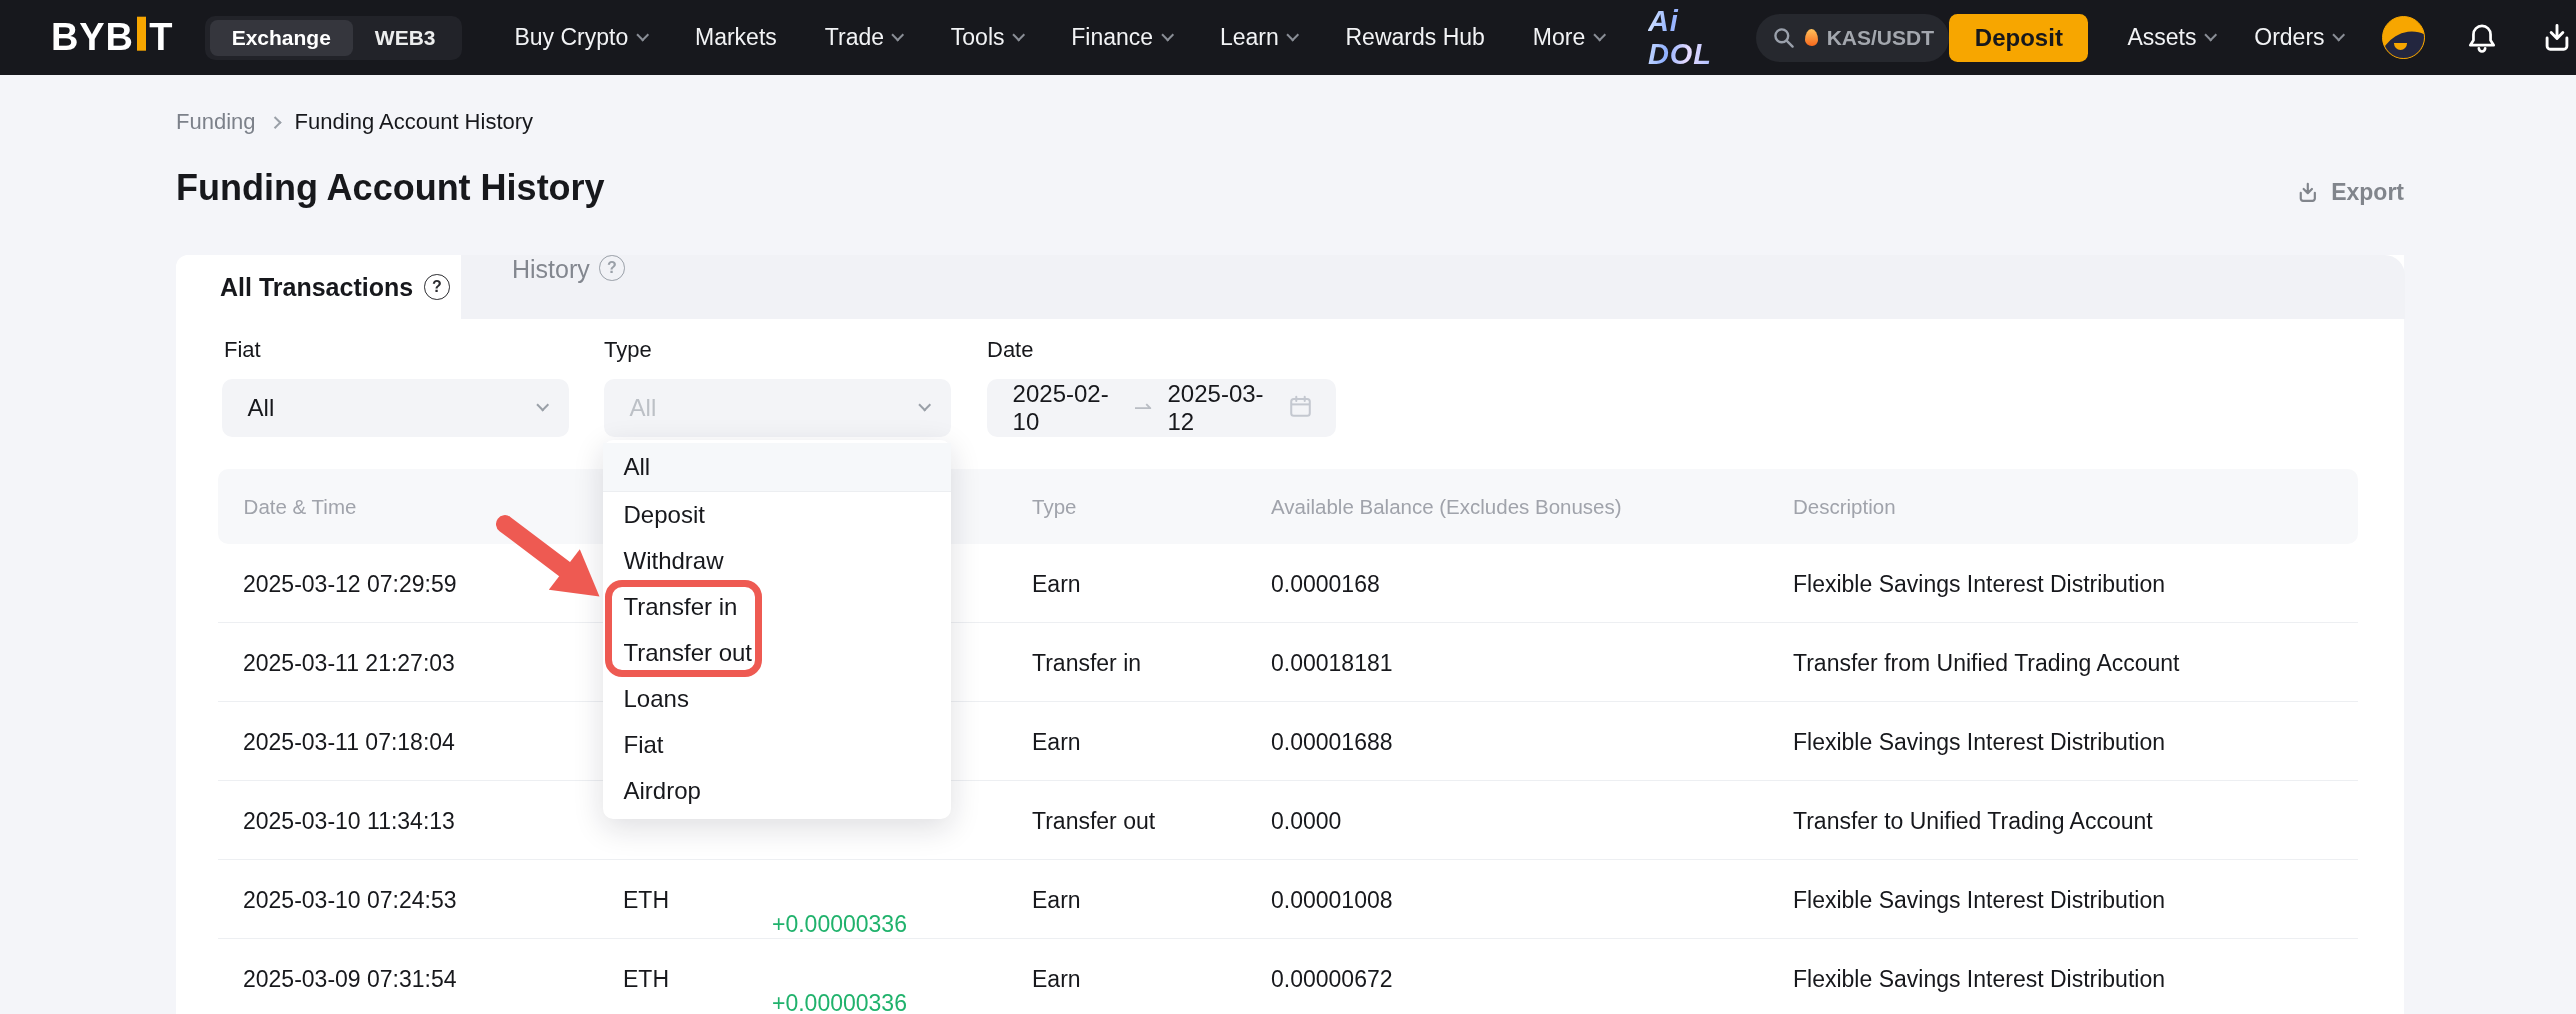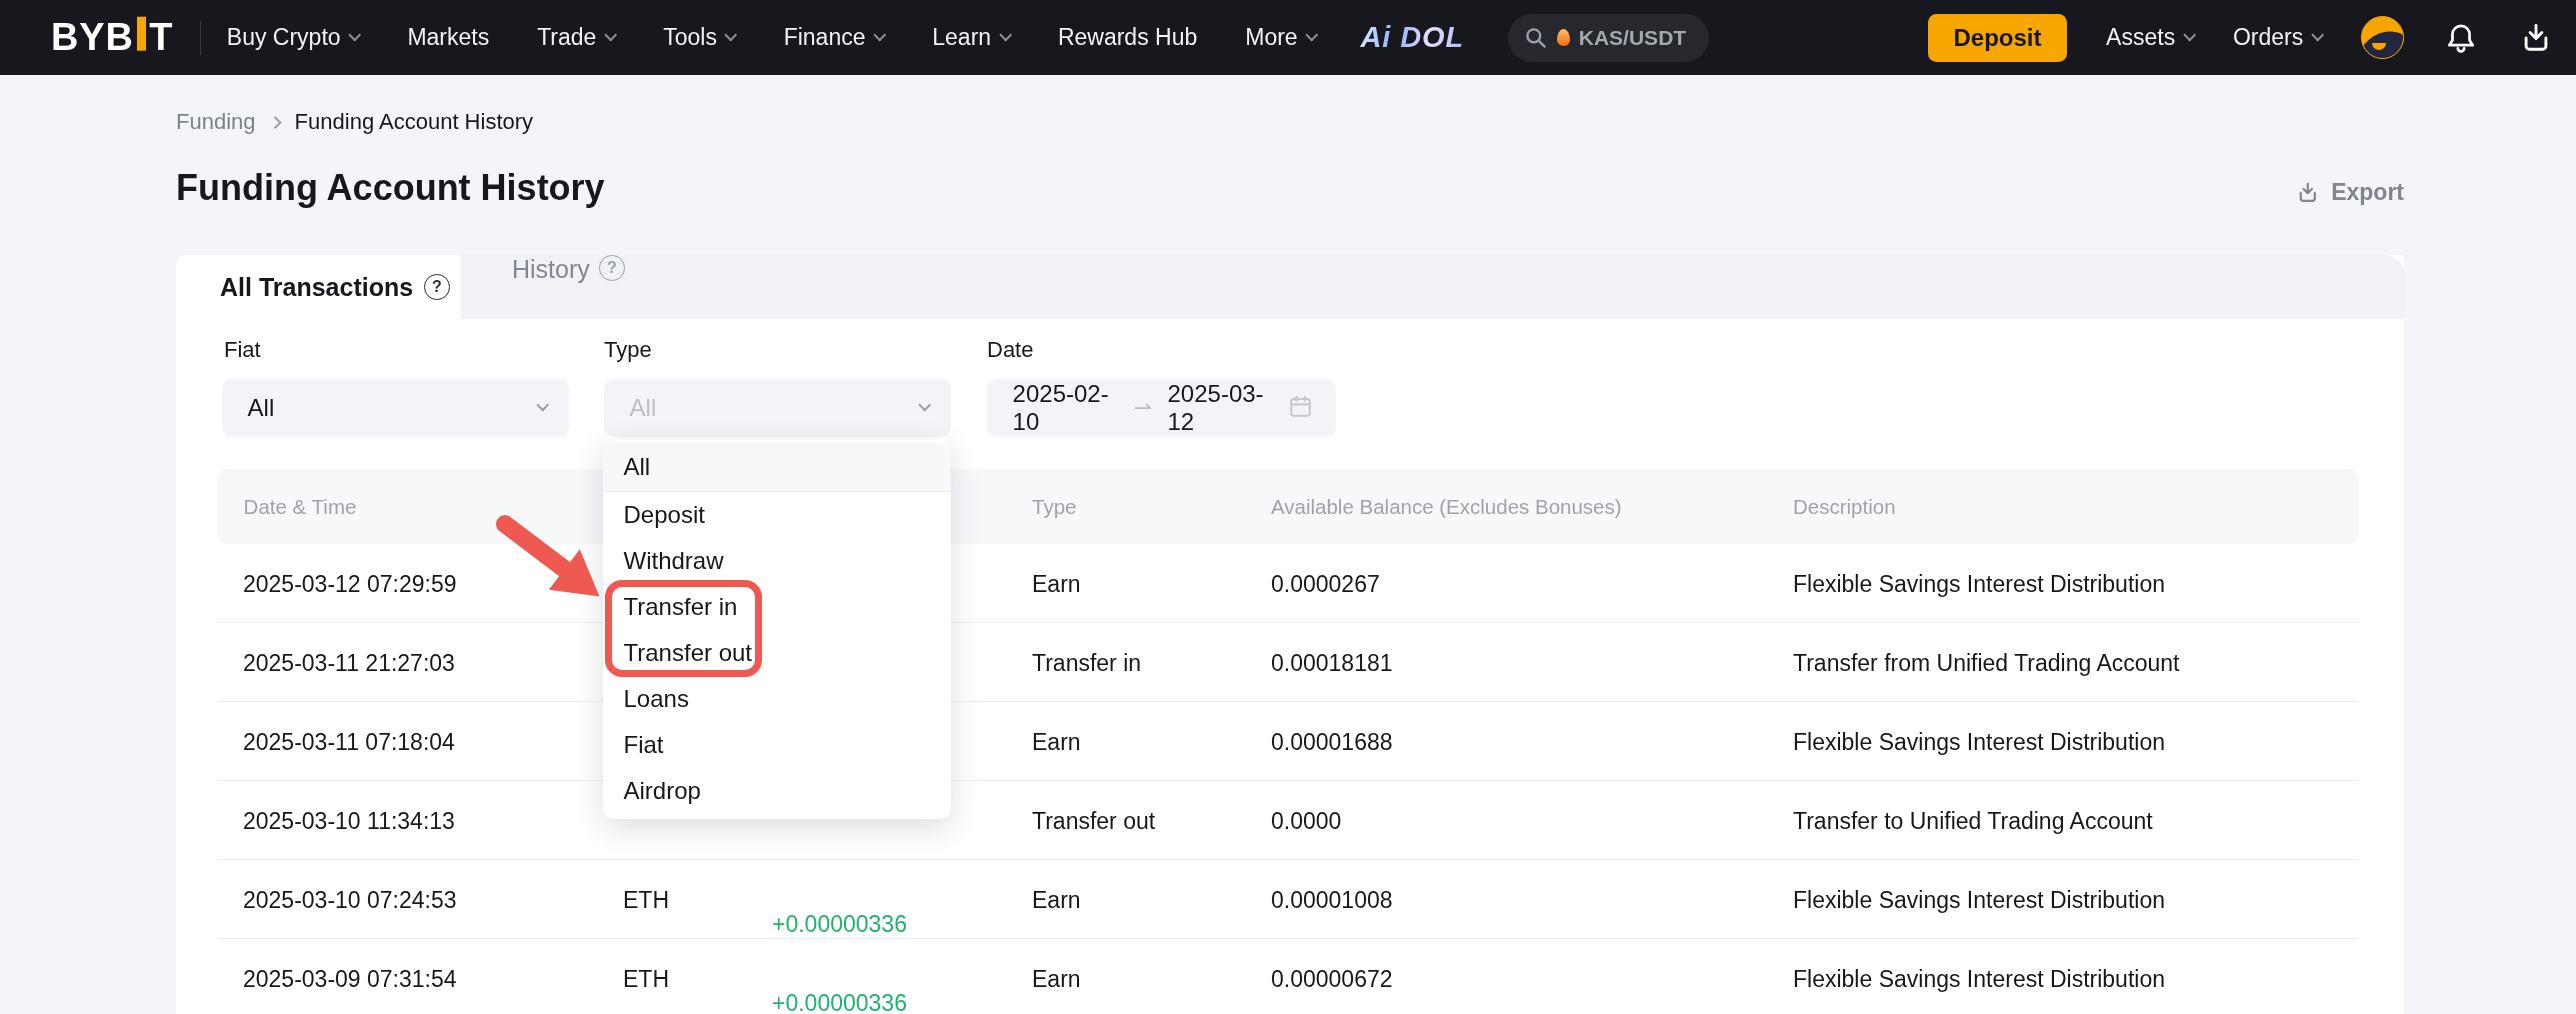--- a/index.html
+++ b/index.html
@@ -92,20 +92,28 @@
 <body>
 
 <div id="stage">
 
   <header class="nav">
     <div class="logo">
       <span>BYB</span>
         <span class="bar"></span>
         <span>T</span>
     </div>
+    <div class="seg-toggle">
+      <div class="seg active">
+          <span>Exchange</span>
+        </div>
+      <div class="seg">
+          <span>WEB3</span>
+        </div>
+    </div>
     <div class="nav-divider"></div>
     <nav class="nav-menu">
       <div class="nav-item">
           <span>Buy Crypto</span>
           <i class="caret"></i>
         </div>
       <div class="nav-item">
           <span>Markets</span>
         </div>
       <div class="nav-item">
@@ -227,21 +235,21 @@
       <span class="th c-bal">Available Balance (Excludes Bonuses)</span>
       <span class="th c-desc">Description</span>
     </div>
 
     <div class="rows">
       <div class="t-row">
         <span class="td c-dt">2025-03-12 07:29:59</span>
         <span class="td c-coin"></span>
         <span class="td c-amt pos"></span>
         <span class="td c-type">Earn</span>
-        <span class="td c-bal">0.0000267</span>
+        <span class="td c-bal">0.0000168</span>
         <span class="td c-desc">Flexible Savings Interest Distribution</span>
       </div>
       <div class="t-row">
         <span class="td c-dt">2025-03-11 21:27:03</span>
         <span class="td c-coin"></span>
         <span class="td c-amt pos"></span>
         <span class="td c-type">Transfer in</span>
         <span class="td c-bal">0.00018181</span>
         <span class="td c-desc">Transfer from Unified Trading Account</span>
       </div>

